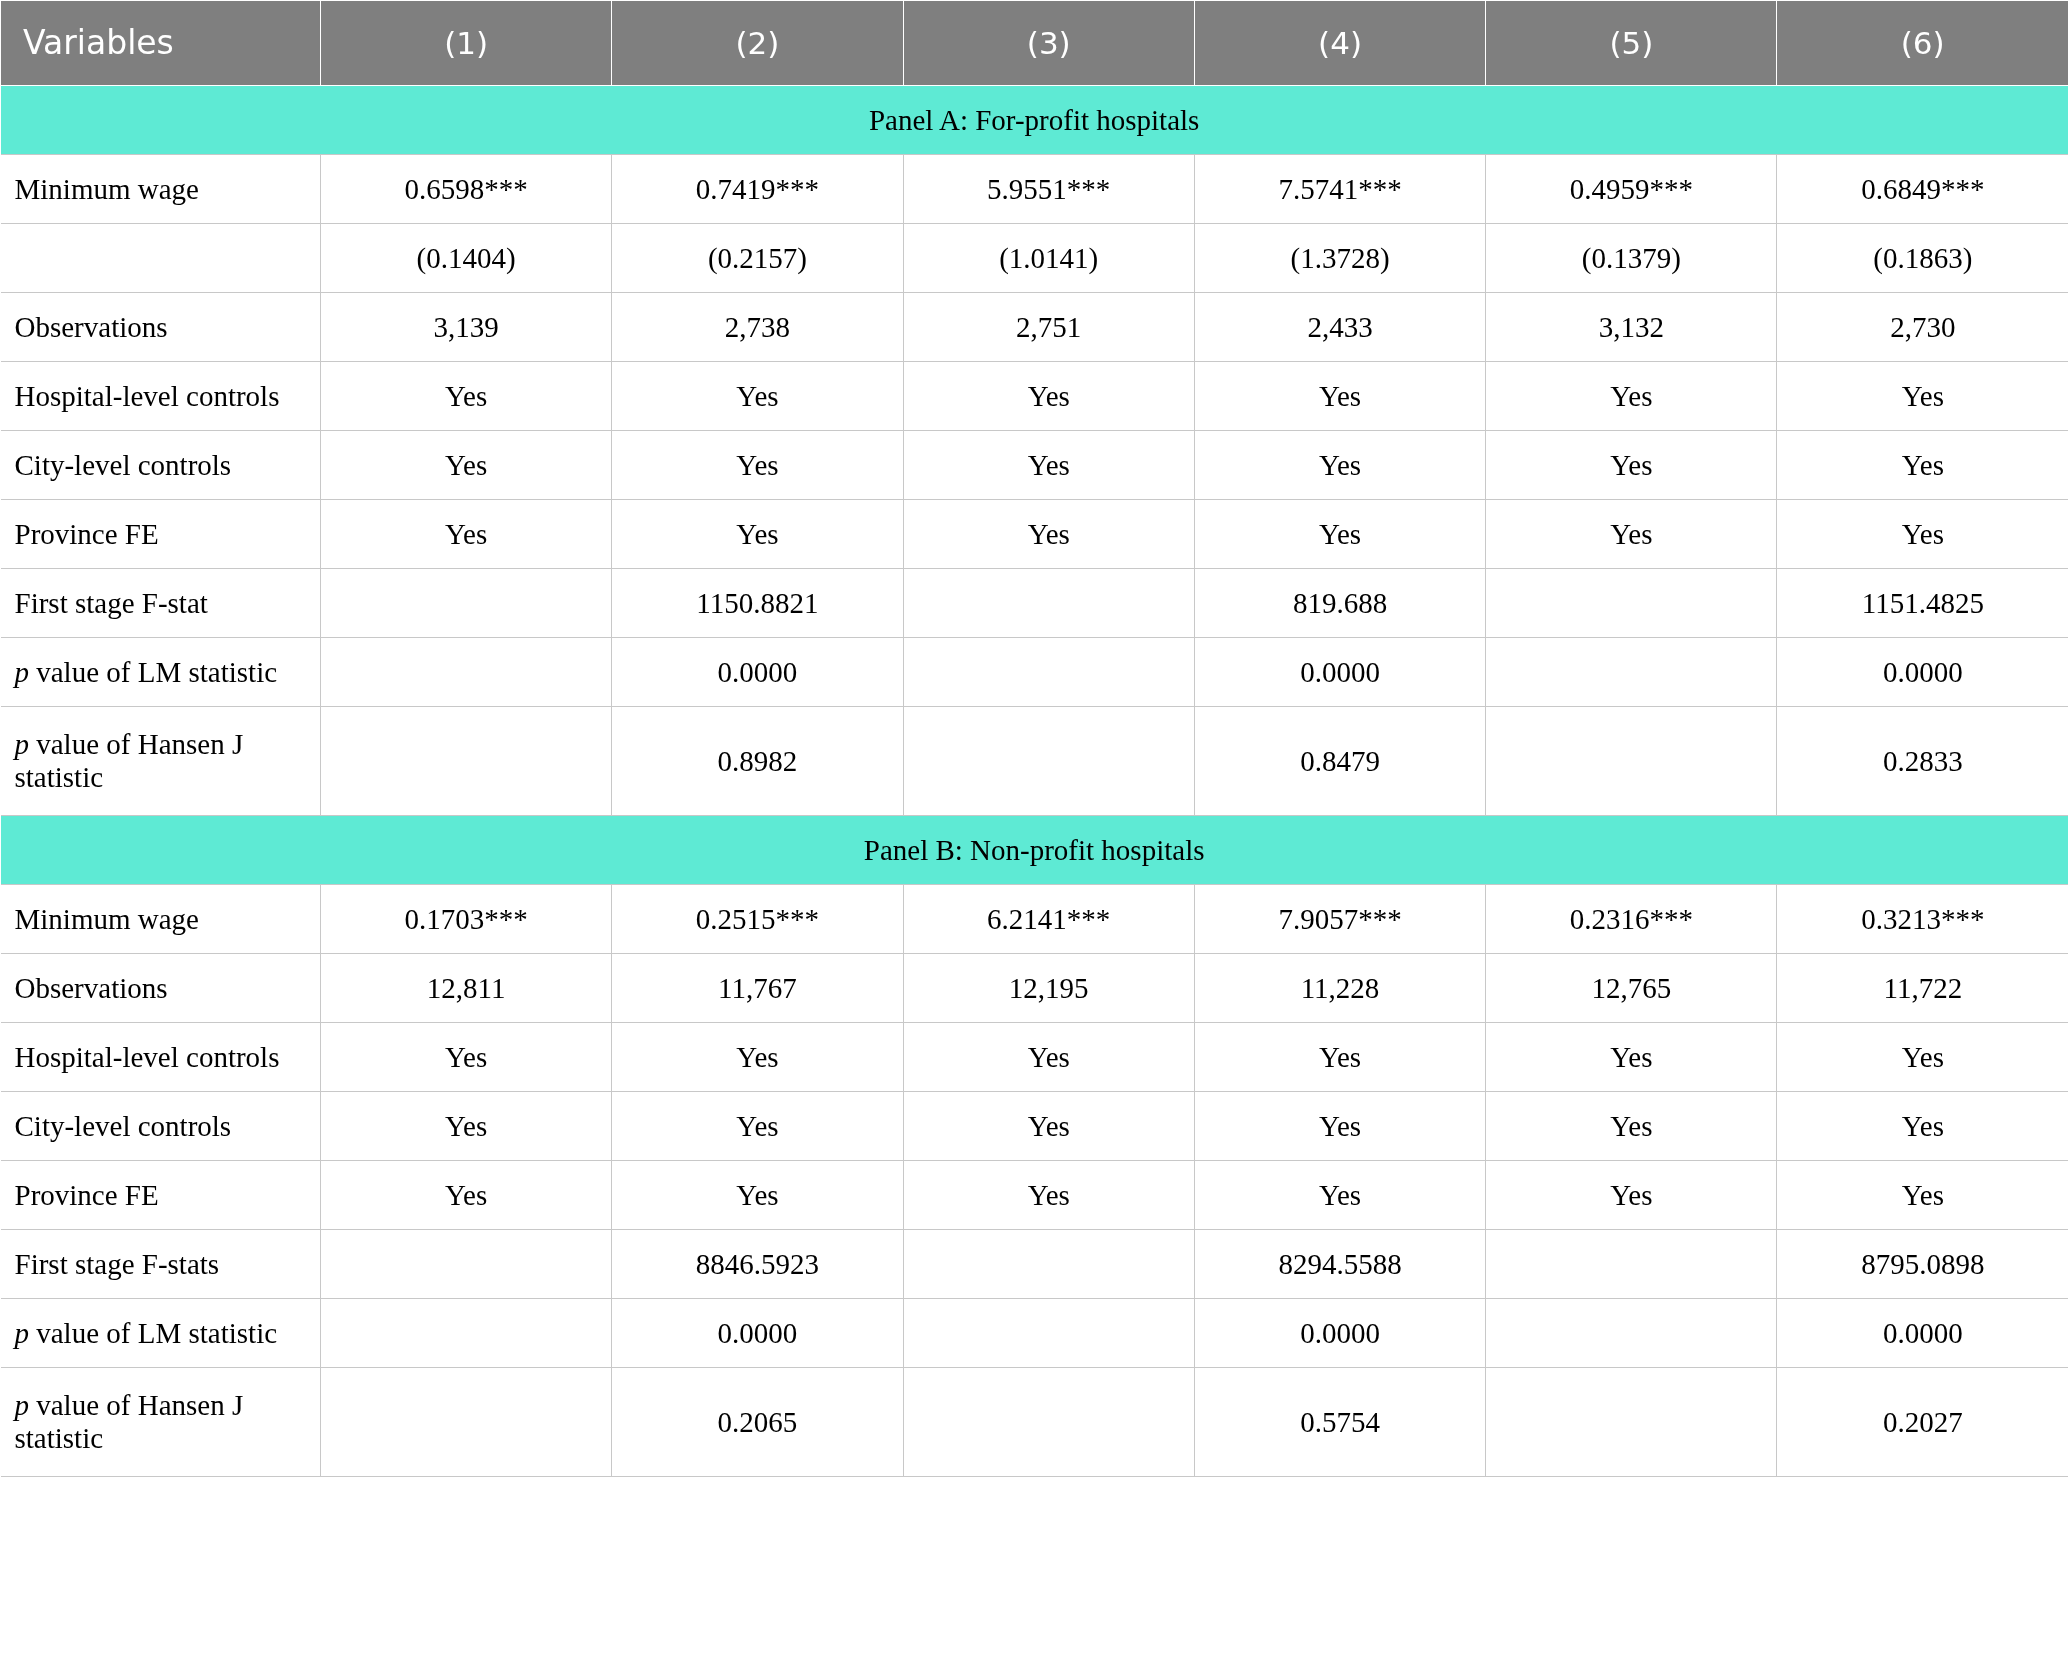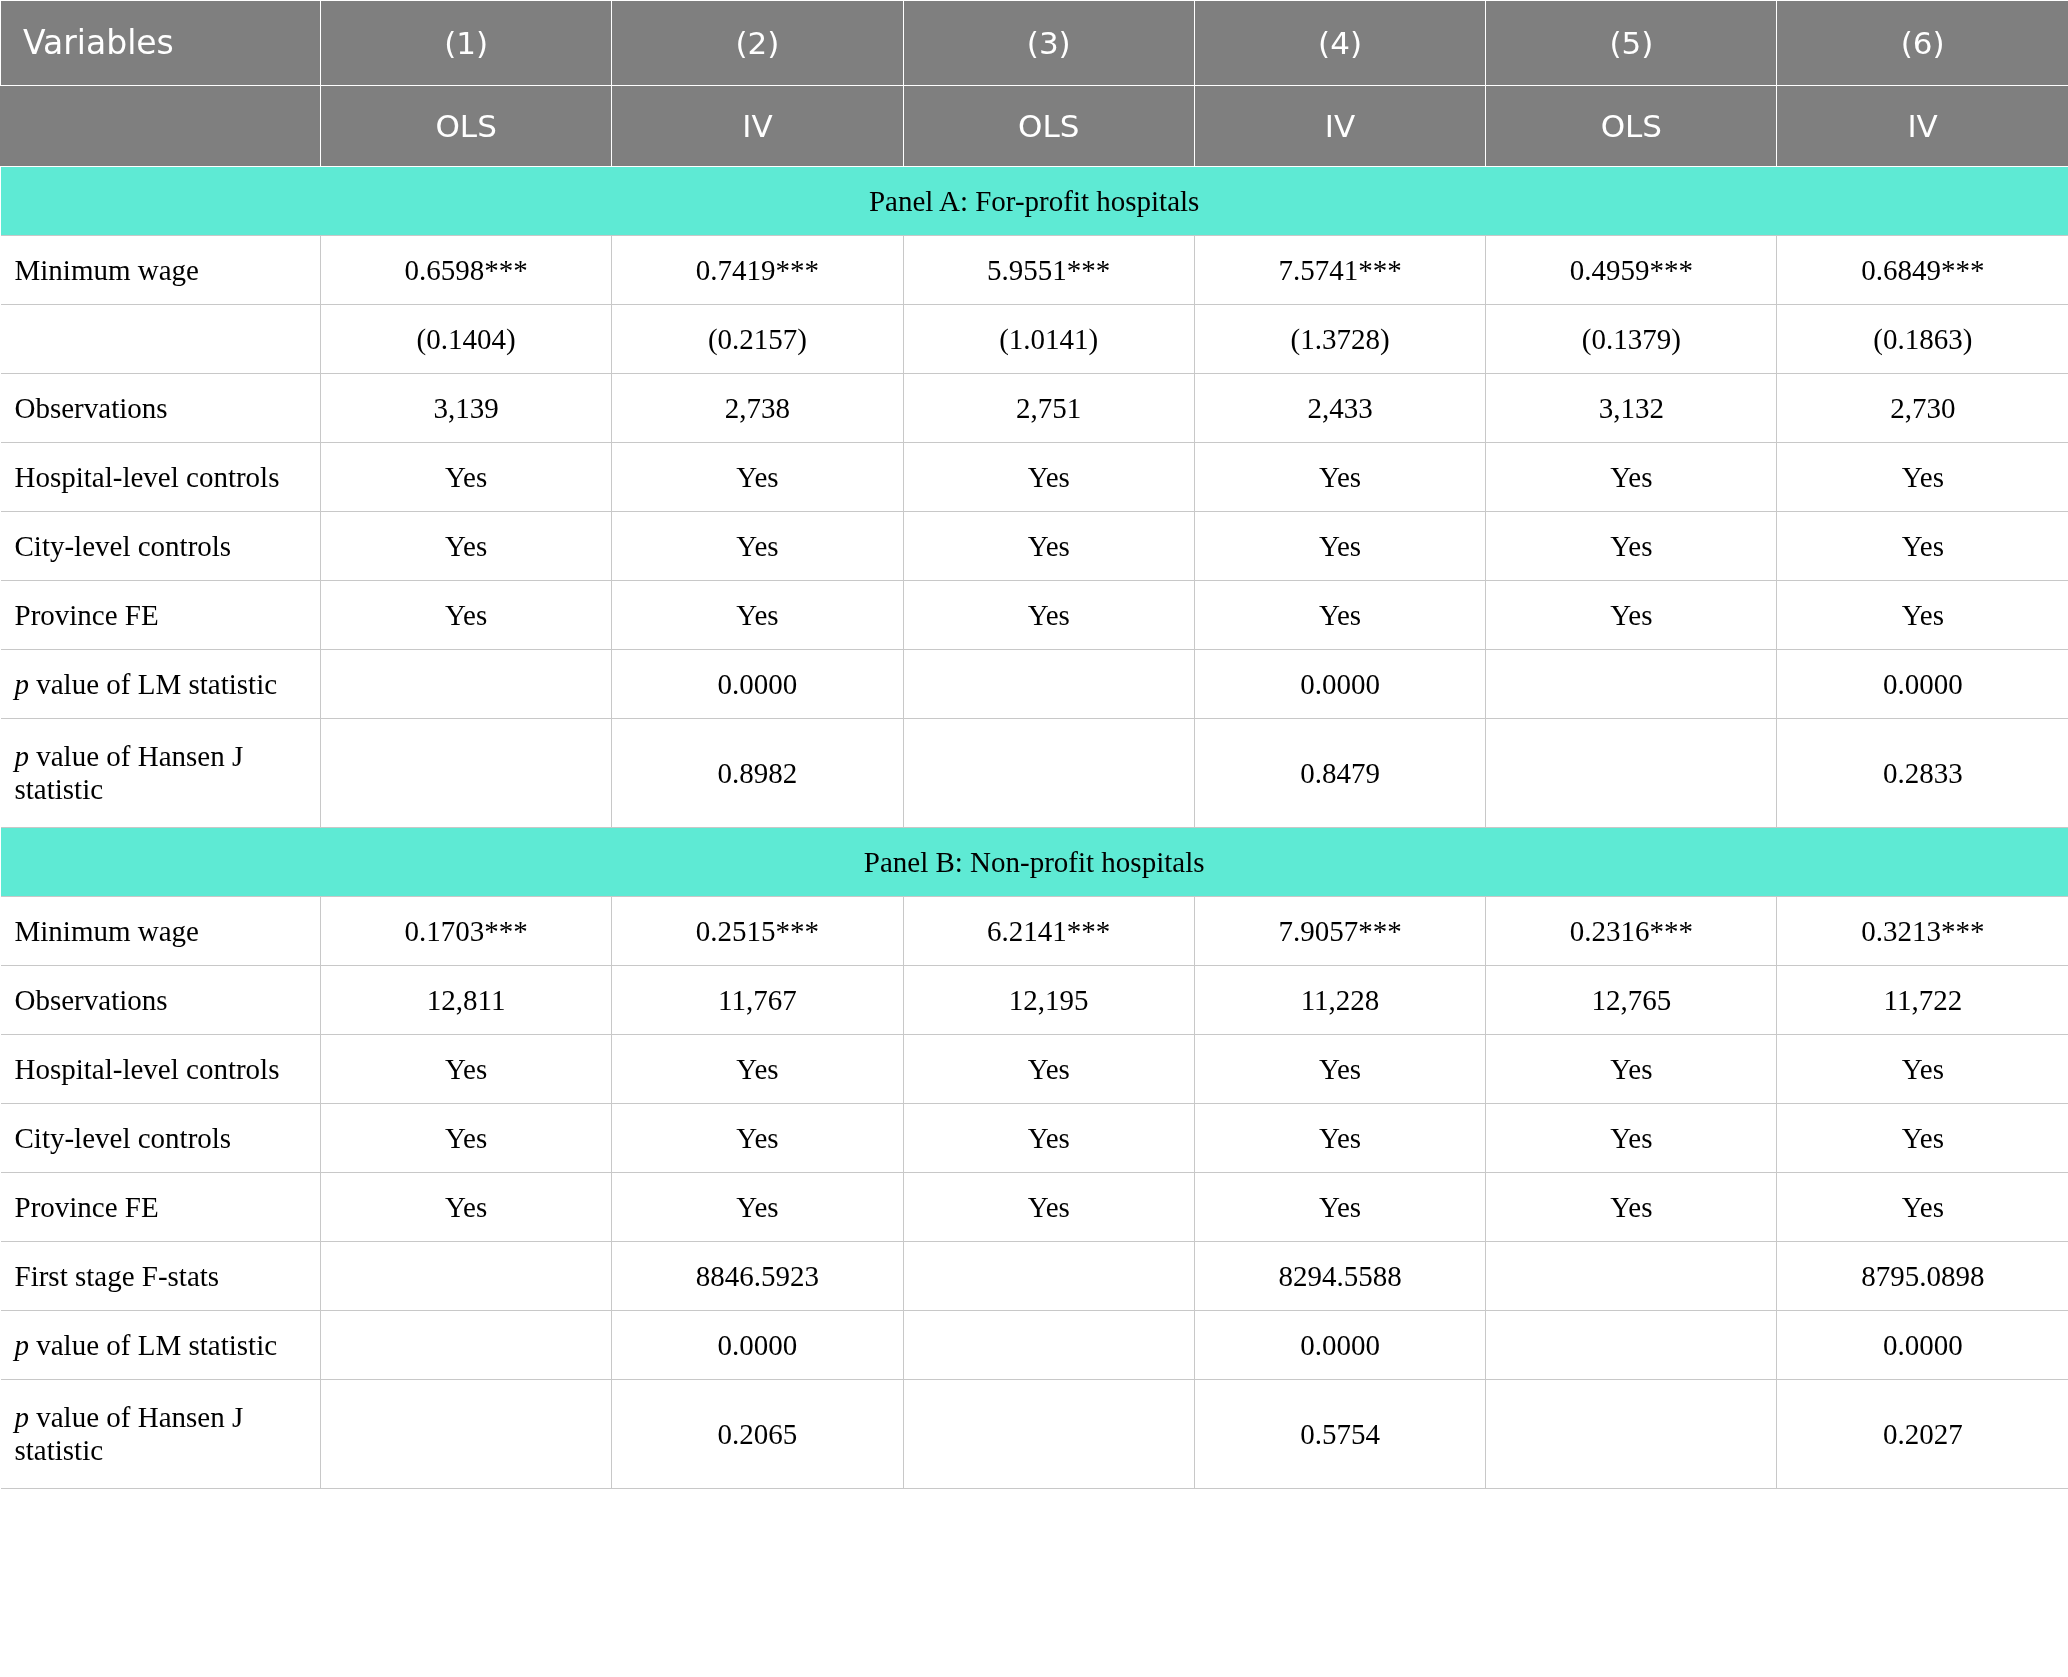--- a/index.html
+++ b/index.html
@@ -104,29 +104,20 @@
     <thead class="hdr">
       <tr class="row-num">
         <td class="var-head">Variables</td>
         <td>(1)</td>
         <td>(2)</td>
         <td>(3)</td>
         <td>(4)</td>
         <td>(5)</td>
         <td>(6)</td>
       </tr>
-      <tr class="row-est">
-        <td class="blank-head"></td>
-        <td>OLS</td>
-        <td>IV</td>
-        <td>OLS</td>
-        <td>IV</td>
-        <td>OLS</td>
-        <td>IV</td>
-      </tr>
     </thead>
     <tbody class="body" id="table-body">
         <tr class="panel">
           <td colspan="7">Panel A: For-profit hospitals</td>
         </tr>
         <tr>
           <td class="lbl">Minimum wage</td>
           <td>0.6598***</td>
           <td>0.7419***</td>
           <td>5.9551***</td>
@@ -173,20 +164,29 @@
         <tr>
           <td class="lbl">Province FE</td>
           <td>Yes</td>
           <td>Yes</td>
           <td>Yes</td>
           <td>Yes</td>
           <td>Yes</td>
           <td class="last">Yes</td>
         </tr>
         <tr>
+          <td class="lbl">First stage F-stat</td>
+          <td></td>
+          <td>1150.8821</td>
+          <td></td>
+          <td>819.688</td>
+          <td></td>
+          <td class="last">1151.4825</td>
+        </tr>
+        <tr>
           <td class="lbl"><span class="ital">p</span><span> value of LM statistic</span></td>
           <td></td>
           <td>0.0000</td>
           <td></td>
           <td>0.0000</td>
           <td></td>
           <td class="last">0.0000</td>
         </tr>
         <tr class="tall">
           <td class="lbl"><span class="ital">p</span><span> value of Hansen J statistic</span></td>

